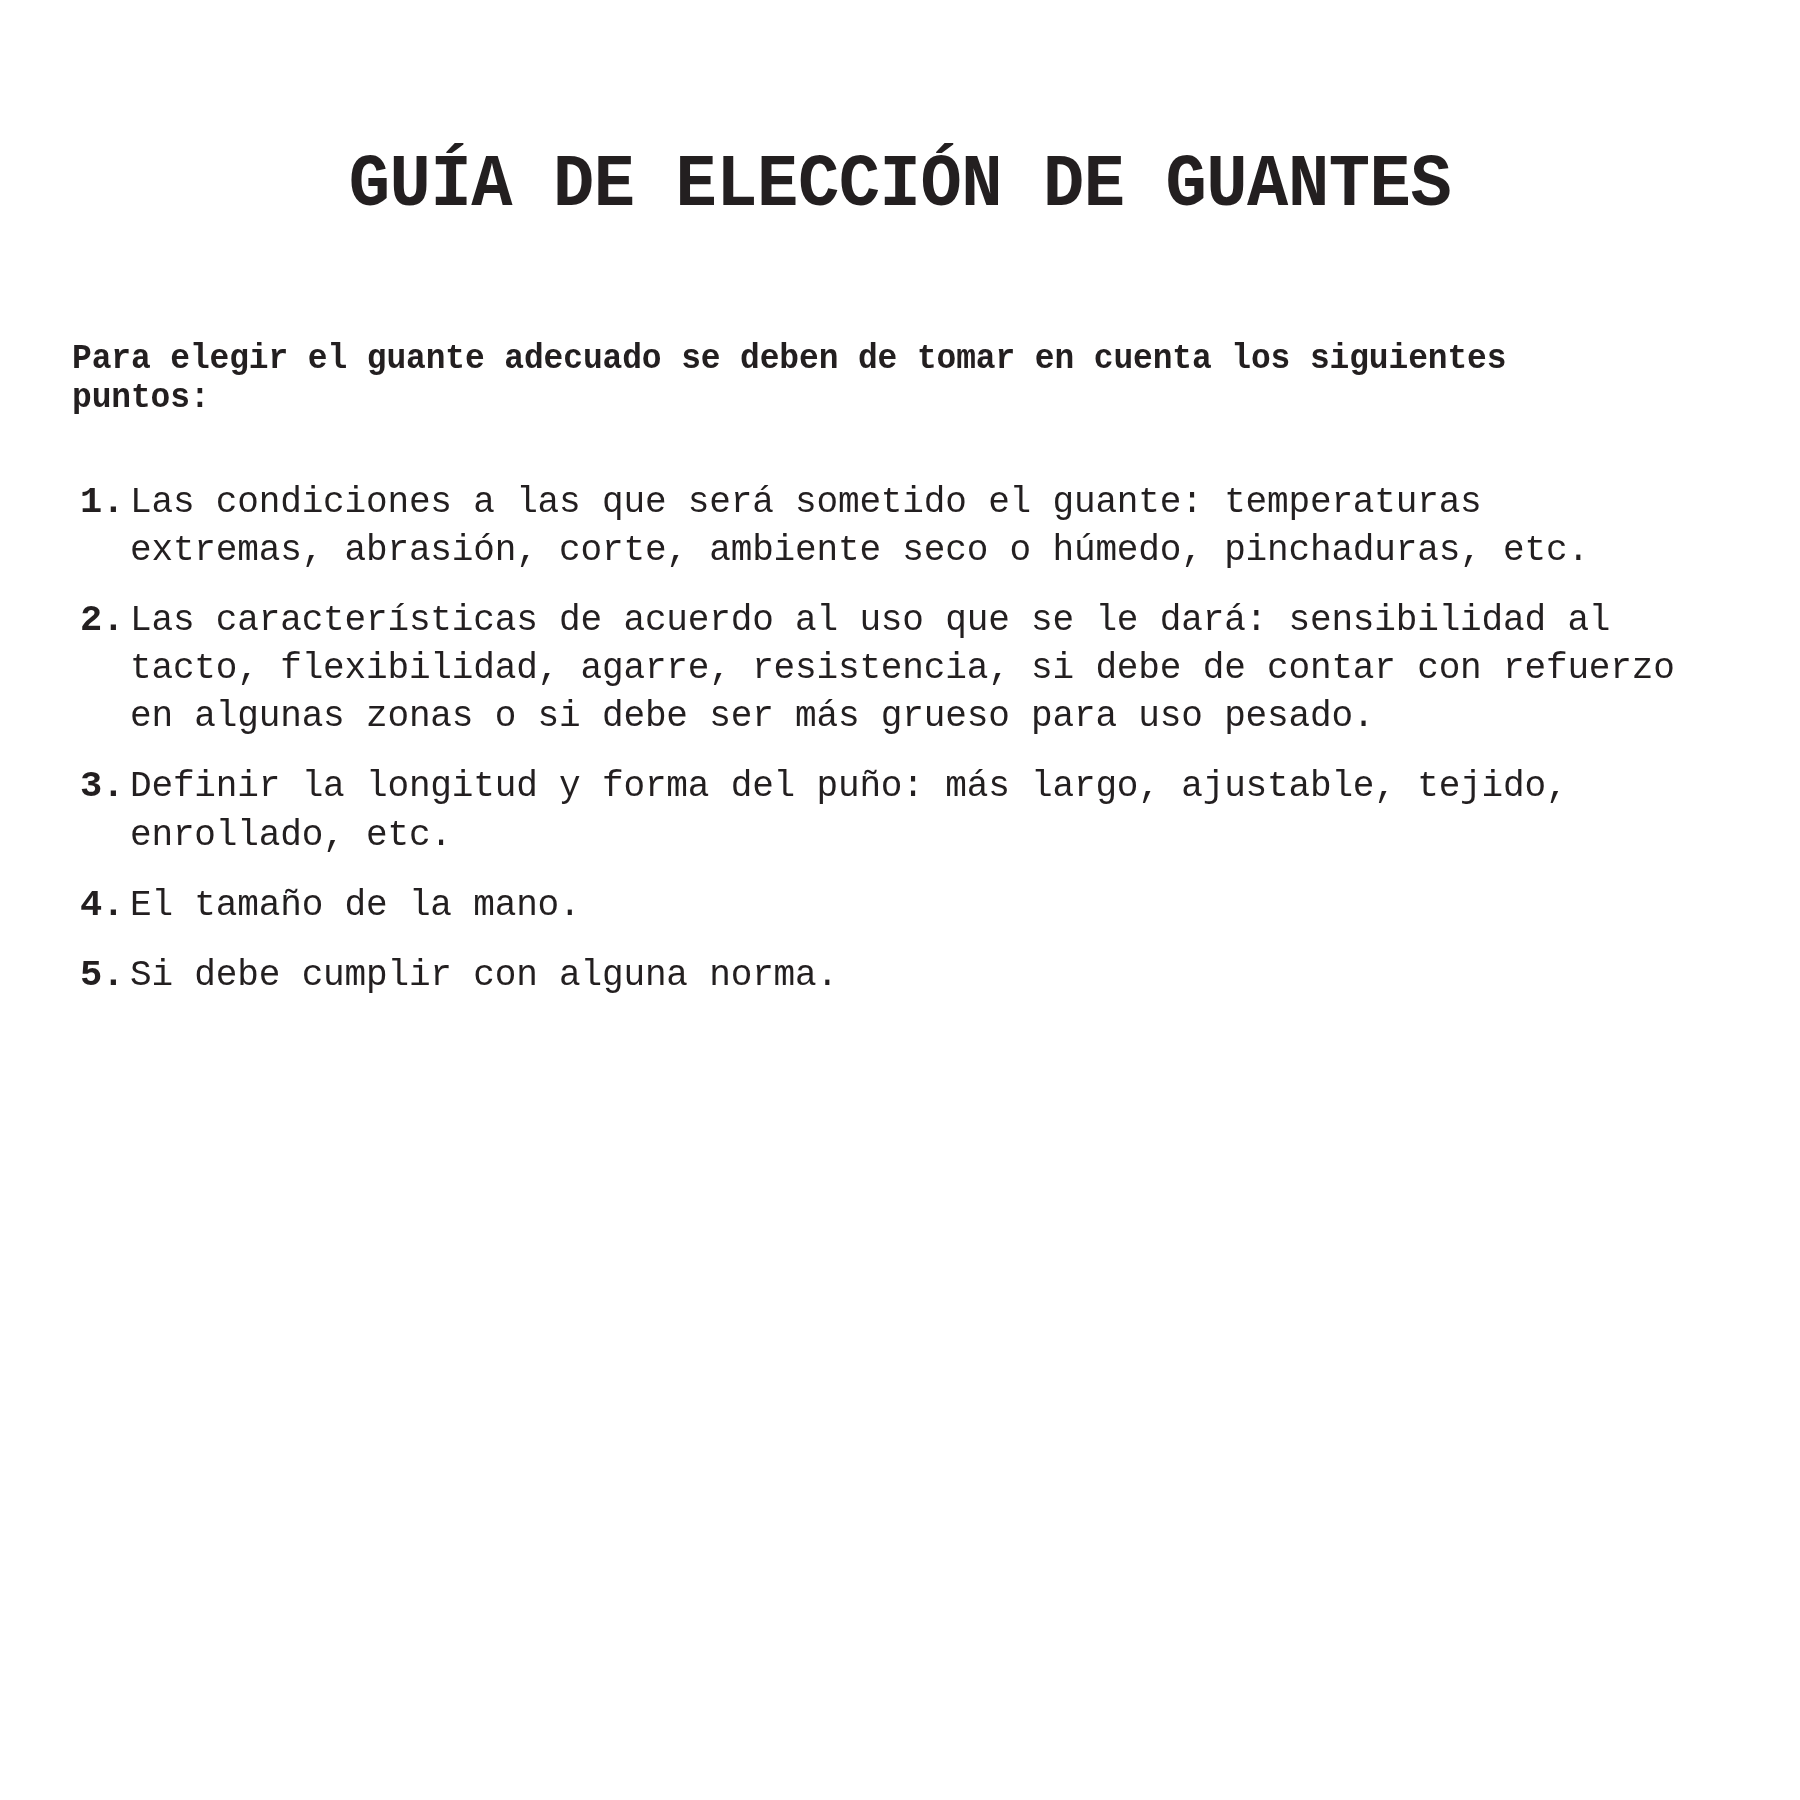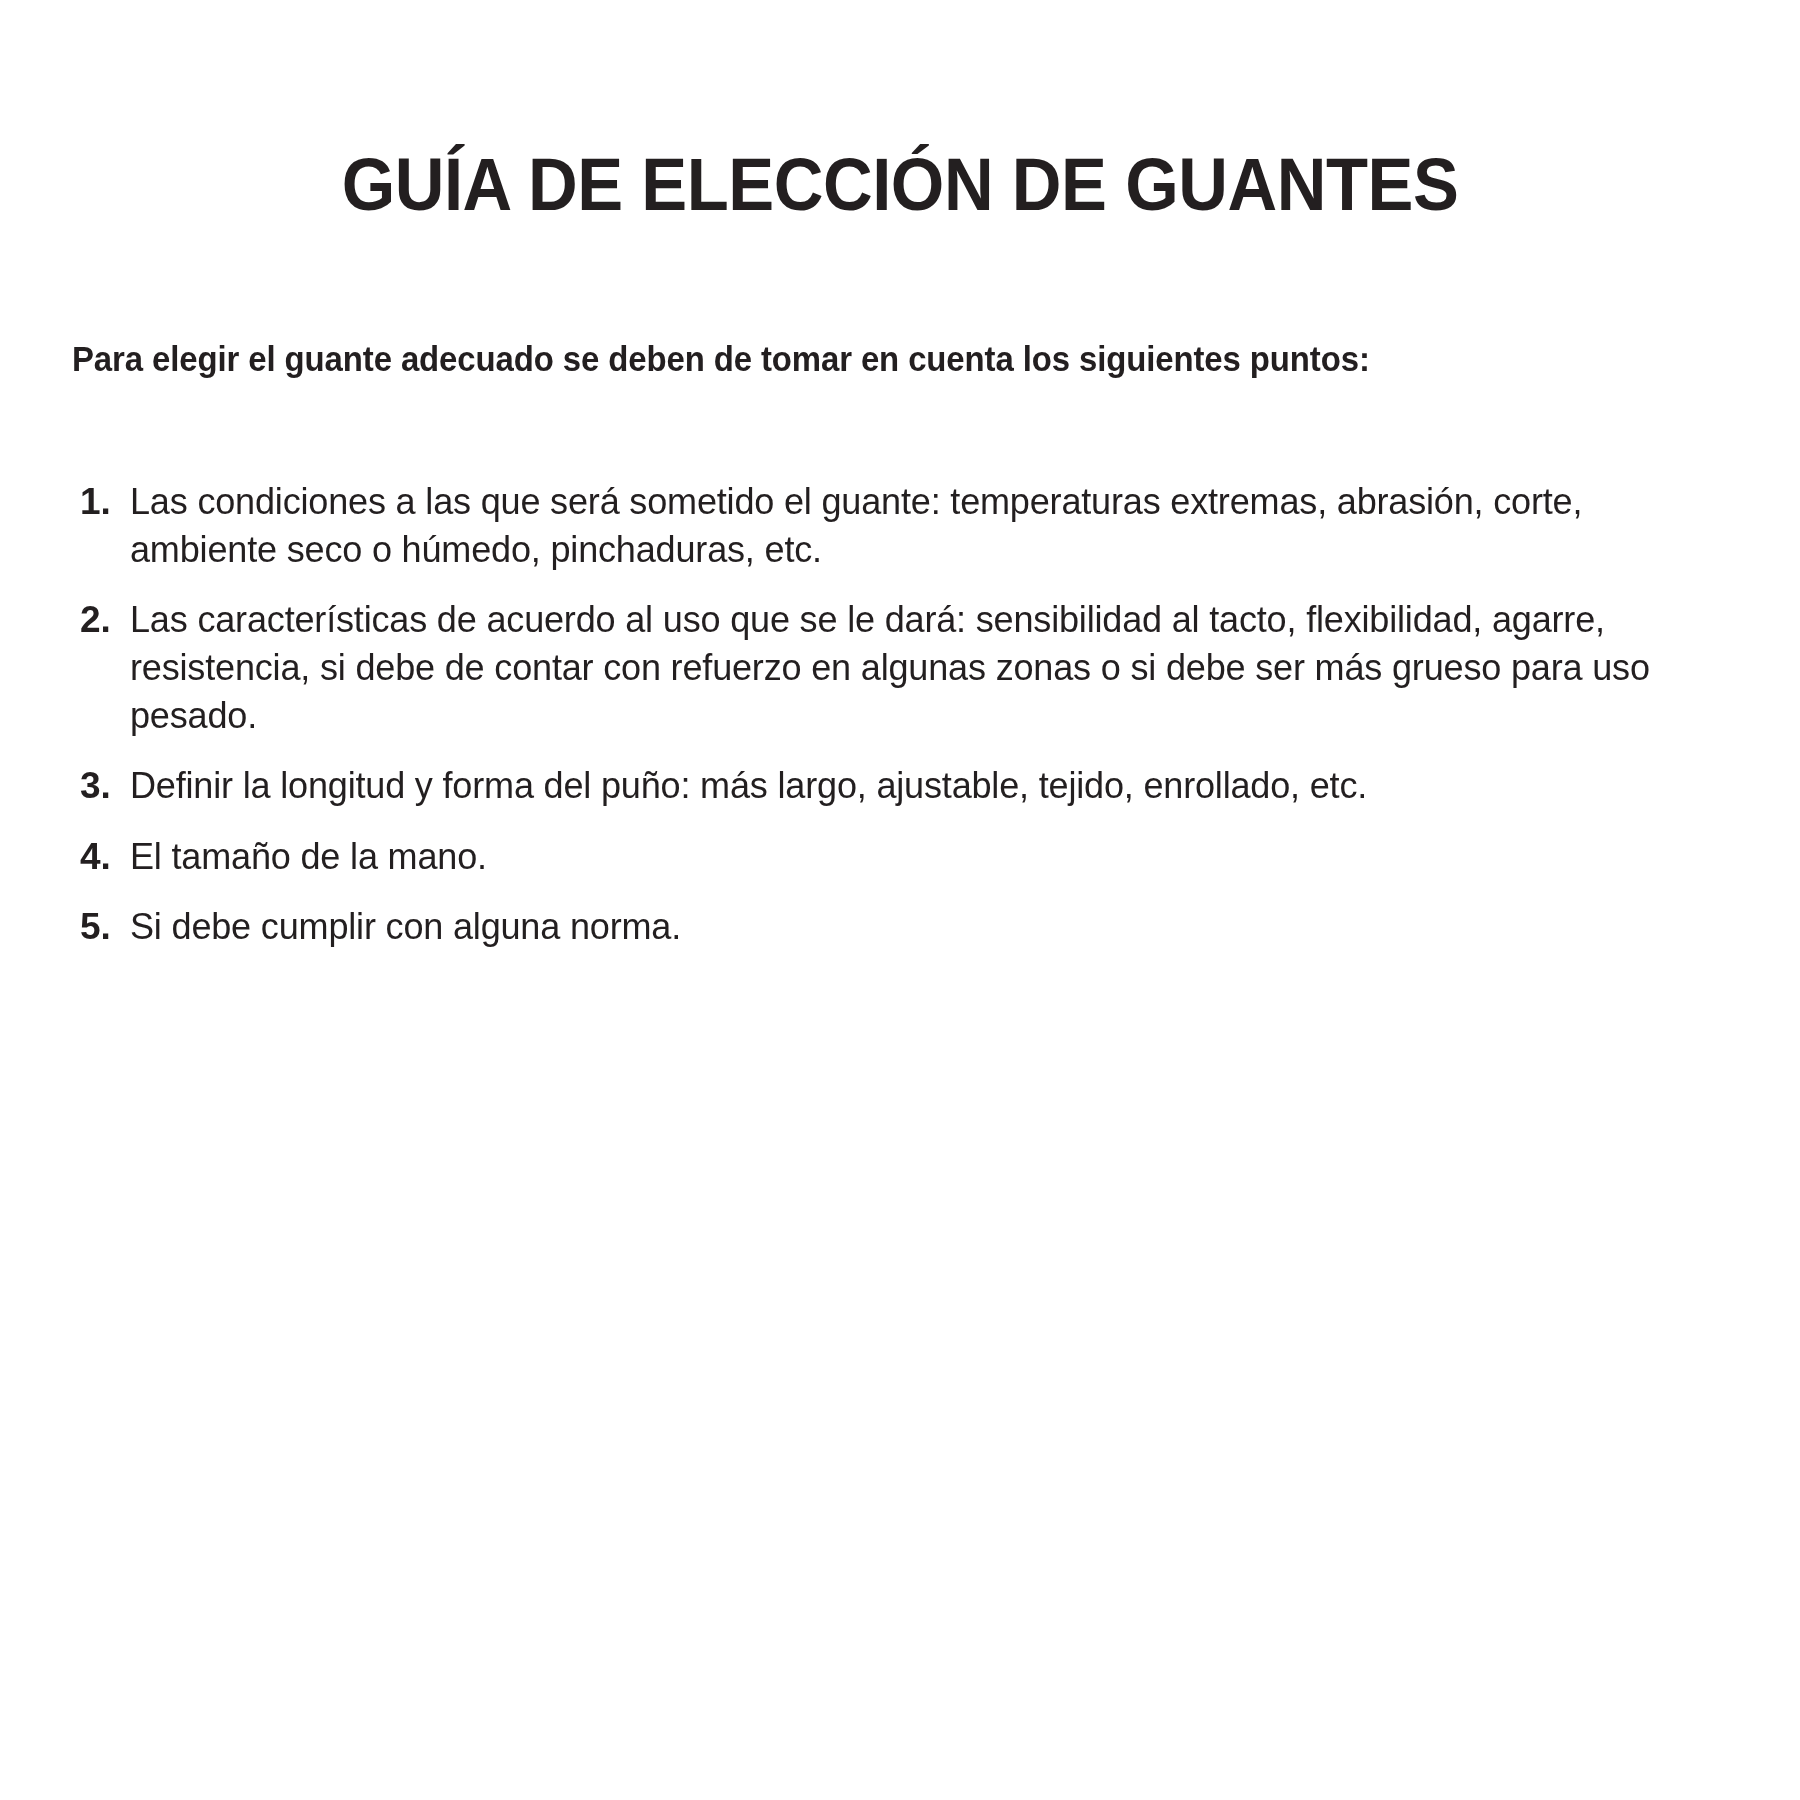--- a/index.html
+++ b/index.html
@@ -14,20 +14,21 @@
     color: #231f20;
     -webkit-font-smoothing: antialiased;
   }
   .page {
     position: relative;
     width: 1800px;
     height: 1284px;
     box-sizing: border-box;
     padding: 16px;
     overflow: hidden;
+    font-family: Liberation Mono, monospace;
   }
   .title {
     margin: 0;
     padding: 0;
     position: absolute;
     top: 148px;
     left: 0;
     width: 1800px;
     text-align: center;
     font-weight: bold;

